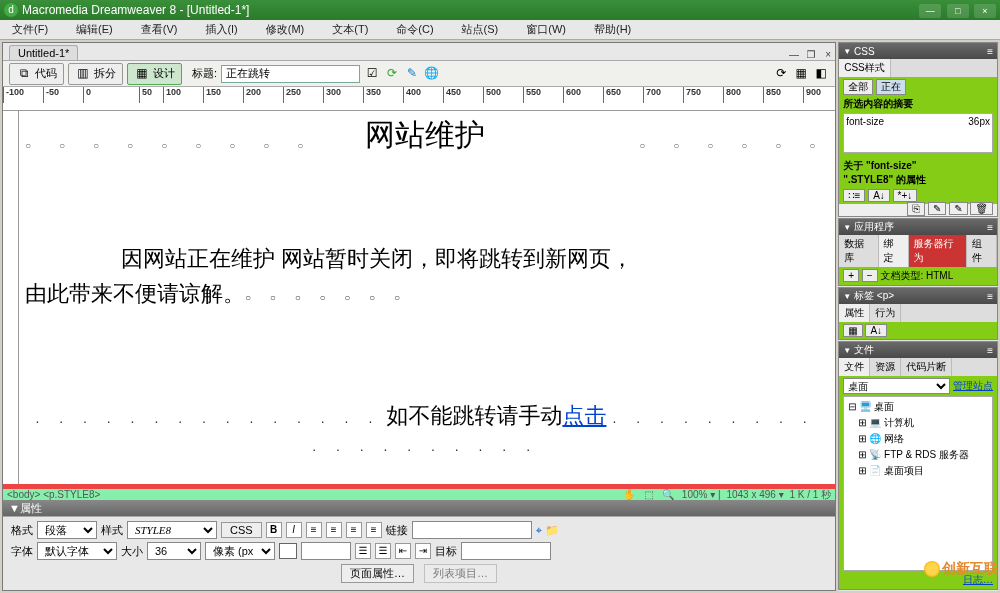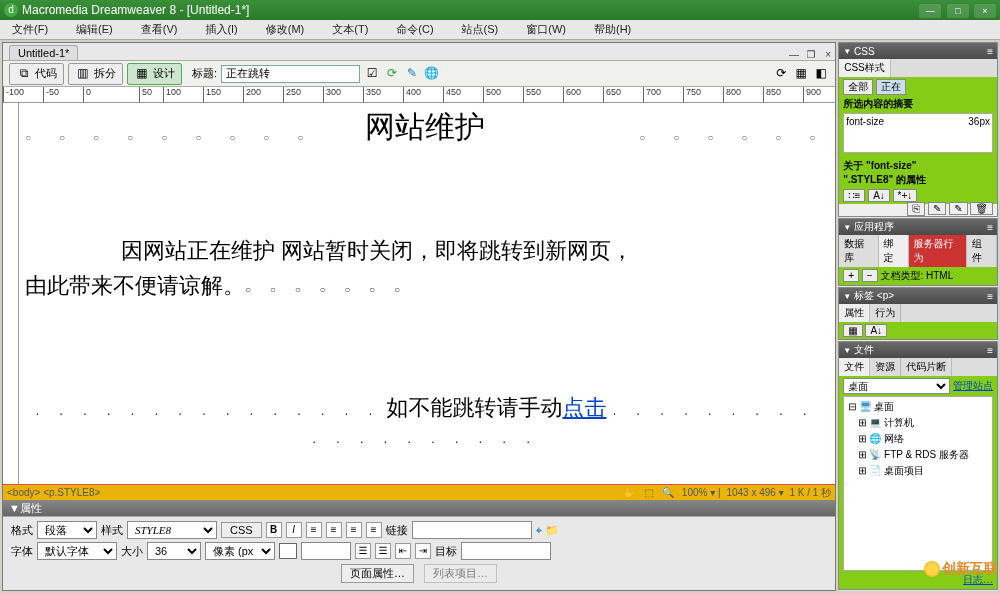--- a/index.html
+++ b/index.html
@@ -28,38 +28,38 @@
 
 
 .viewbar { height: 26px; background: #f0f0ec; border-bottom:1px solid #aaa; display:flex; align-items:center; padding:0 6px; gap:4px;}
 .viewbar .btn { border:1px solid #999; background:#eee; padding:2px 6px; font-size:11px; display:inline-flex; align-items:center; gap:3px; border-radius:2px;}
 .viewbar .btn.active { background:#cde6cd; border-color:#5a5;}
 .viewbar .txtlabel{font-size:11px; margin-left:6px;}
 .viewbar input[type=text]{height:18px; border:1px solid #7a9; padding:0 4px; font-size:11px;}
 .viewbar .ico{width:16px; height:16px; display:inline-block; text-align:center; font-size:12px;}
 
 
-.ruler { height: 16px; background:#fff; border-bottom:1px solid #999; position:relative; font-size:9px; color:#333; overflow:hidden;}
+.ruler { height: 24px; background:#fff; border-bottom:1px solid #999; position:relative; font-size:9px; color:#333; overflow:hidden;font-weight:bold;}
 .ruler .t{position:absolute; top:0; border-left:1px solid #666; height:16px; padding-left:2px; line-height:10px;}
 .vruler{position:absolute; left:0; top:0; bottom:0; width:16px; background:#fff; border-right:1px solid #999;}
 
 
 .canvaswrap{flex:1; background:#fff; position:relative; overflow:hidden;}
 .canvas{position:absolute; left:18px; top:0; right:0; bottom:0; font-family:"SimSun",serif; color:#000; padding:4px 10px 4px 4px;}
 .canvas h1{font-size:30px; font-weight:normal; text-align:center; margin-top:0; font-family:"SimSun",serif;}
 .canvas .dots{text-align:center; letter-spacing:28px; font-size:10px; color:#666; margin-top:-16px;}
 .canvas .p2{font-size:22px; margin-top:90px; line-height:1.6; font-family:"SimSun",serif;}
 .canvas .p2 .ind{display:inline-block; width:96px;}
 .canvas .dots2{letter-spacing:8px; font-size:10px; color:#444; display:inline;}
 .canvas .p3{font-size:22px; margin-top:90px; text-align:center;}
 .canvas .p3 a{color:#0044cc; text-decoration:underline;}
 .canvas .ld{display:inline; letter-spacing:8px; color:#333; font-size:14px;}
 
 
-.tagbar{height:16px; background:#eab308; border-top:1px solid #ef4444; display:flex; align-items:center; padding:0 4px; font-size:10px; color:#555;}
+.tagbar{height:16px; background:#86efac; border-top:5px solid #ef4444; display:flex; align-items:center; padding:0 4px; font-size:10px; color:#555;}
 .tagbar .spacer{flex:1;}
 .tagbar .stat span{margin-left:3px;}
 .tagbar .ico{display:inline-block; width:14px; text-align:center;}
 
 
 .prophead{height:16px; background:linear-gradient(#888,#666); color:#fff; font-size:11px; display:flex; align-items:center; padding:0 6px;}
 .propbody{background:#e8e8e8; padding:4px 8px; border-top:1px solid #aaa;}
 .propbody .row{display:flex; align-items:center; gap:4px; margin-bottom:3px; font-size:11px;}
 .propbody select,.propbody input[type=text]{border:1px solid #888; height:18px; font-size:11px; padding:0 3px; background:#fff;}
 .propbody .btn{border:1px solid #999; background:#eee; padding:1px 8px; font-size:11px;}

